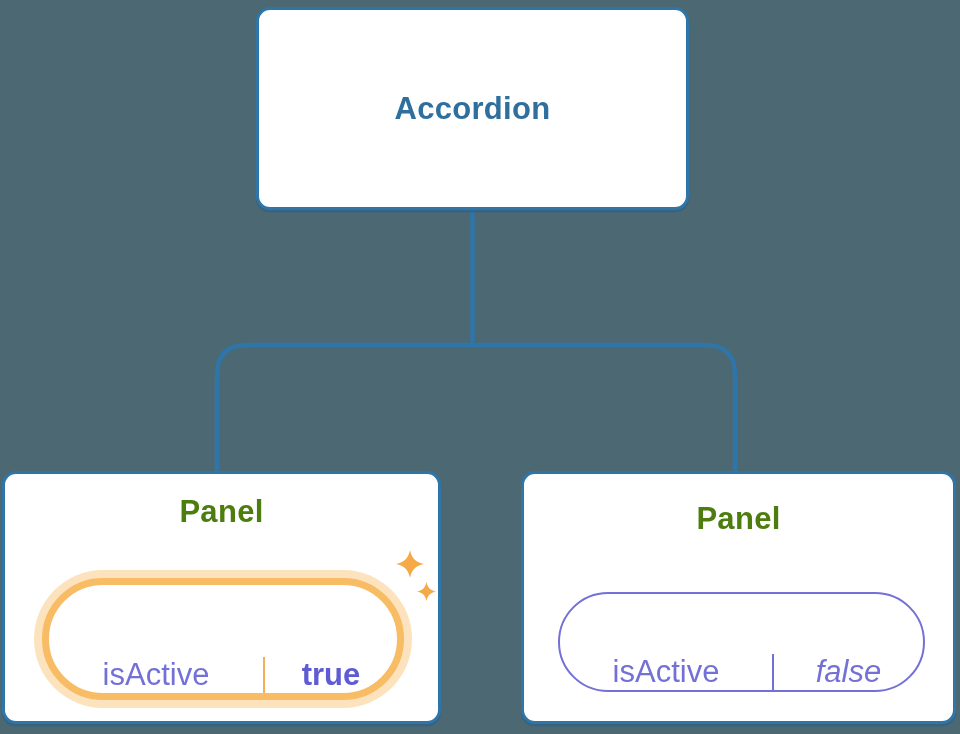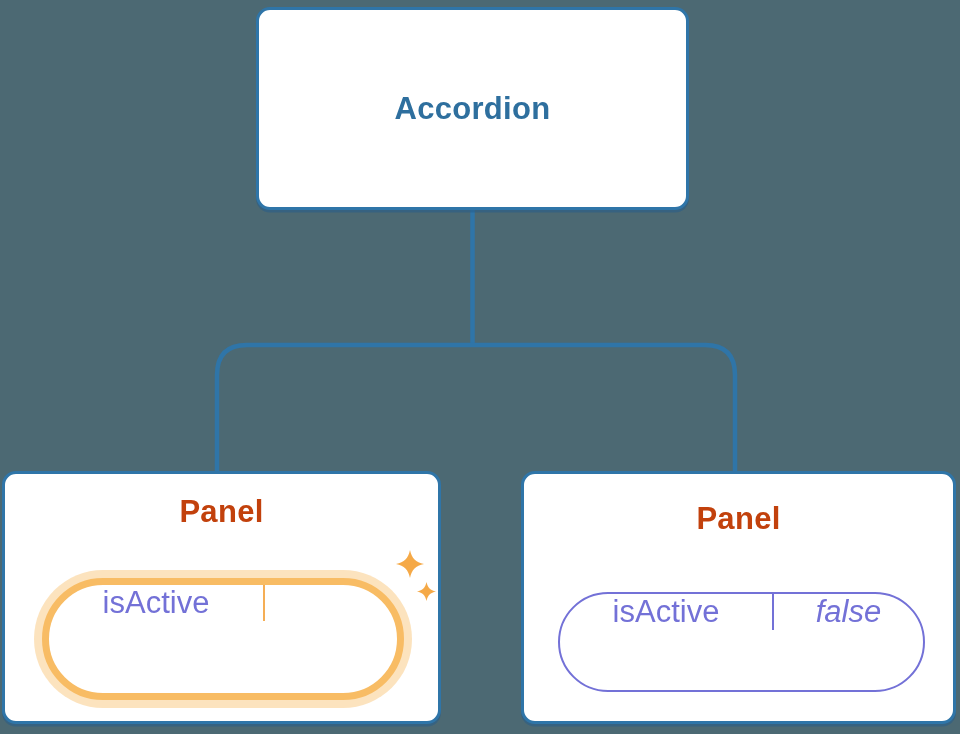--- a/index.html
+++ b/index.html
@@ -28,29 +28,29 @@
     display: flex; align-items: center; justify-content: center;
   }
   .root-label {
     color: #2E6F9E; font-size: 31px; font-weight: 600; letter-spacing: 0.3px;
   }
 
   .card-panel-left  { left: 2px;   top: 471px; width: 439px; height: 253px; }
   .card-panel-right { left: 521px; top: 471px; width: 435px; height: 253px; }
 
   .panel-title {
-    color: #c2410c; font-size: 31px; font-weight: 600; letter-spacing: 0.3px;
+    color: #4d7c0f; font-size: 31px; font-weight: 600; letter-spacing: 0.3px;
     text-align: center; display: block;
   }
   .card-panel-left  .panel-title { margin-top: 20px; }
   .card-panel-right .panel-title { margin-top: 27px; }
 
   .state-pill {
     position: absolute;
-    display: flex; align-items: flex-start;
+    display: flex; align-items: flex-end;
     box-sizing: border-box;
     background: #FFFFFF;
   }
   .pill-active {
     left: 37px; top: 104px; width: 362px; height: 122px;
     border: 7px solid #F8BC64;
     border-radius: 70px;
     box-shadow: 0 0 0 8px rgba(248, 188, 100, 0.42);
   }
   .pill-inactive {
@@ -83,20 +83,21 @@
   </svg>
 
   <div class="card card-root">
     <span class="root-label">Accordion</span>
   </div>
 
   <div class="card card-panel-left">
     <span class="panel-title">Panel</span>
     <div class="state-pill pill-active">
       <div class="pill-cell cell-name">isActive</div>
+      <div class="pill-cell cell-value">true</div>
     </div>
     <span class="sparkle sparkle-large">
       <svg viewBox="0 0 24 24">
         <path d="M12 0 C13.6 7.2 16.8 10.4 24 12 C16.8 13.6 13.6 16.8 12 24 C10.4 16.8 7.2 13.6 0 12 C7.2 10.4 10.4 7.2 12 0 Z" fill="#F5A947"></path>
       </svg>
     </span>
     <span class="sparkle sparkle-small">
       <svg viewBox="0 0 24 24">
         <path d="M12 0 C13.6 7.2 16.8 10.4 24 12 C16.8 13.6 13.6 16.8 12 24 C10.4 16.8 7.2 13.6 0 12 C7.2 10.4 10.4 7.2 12 0 Z" fill="#F5A947"></path>
       </svg>

